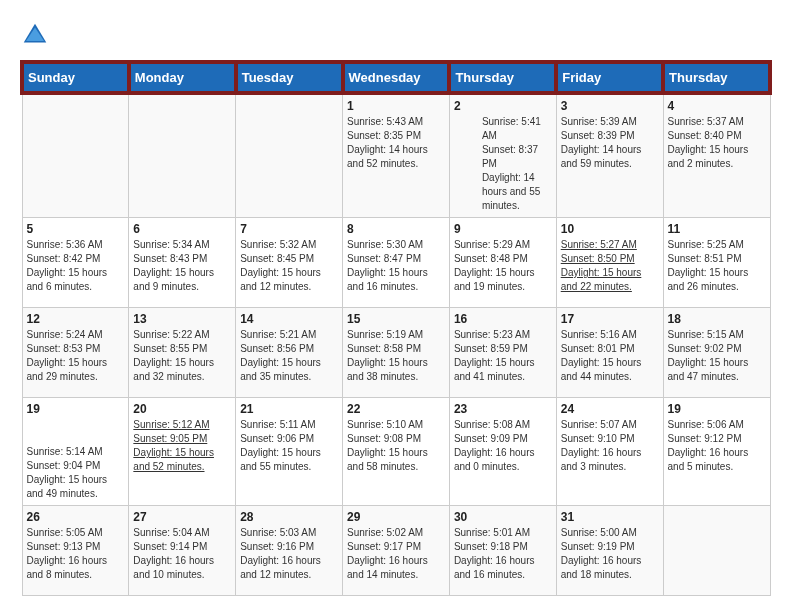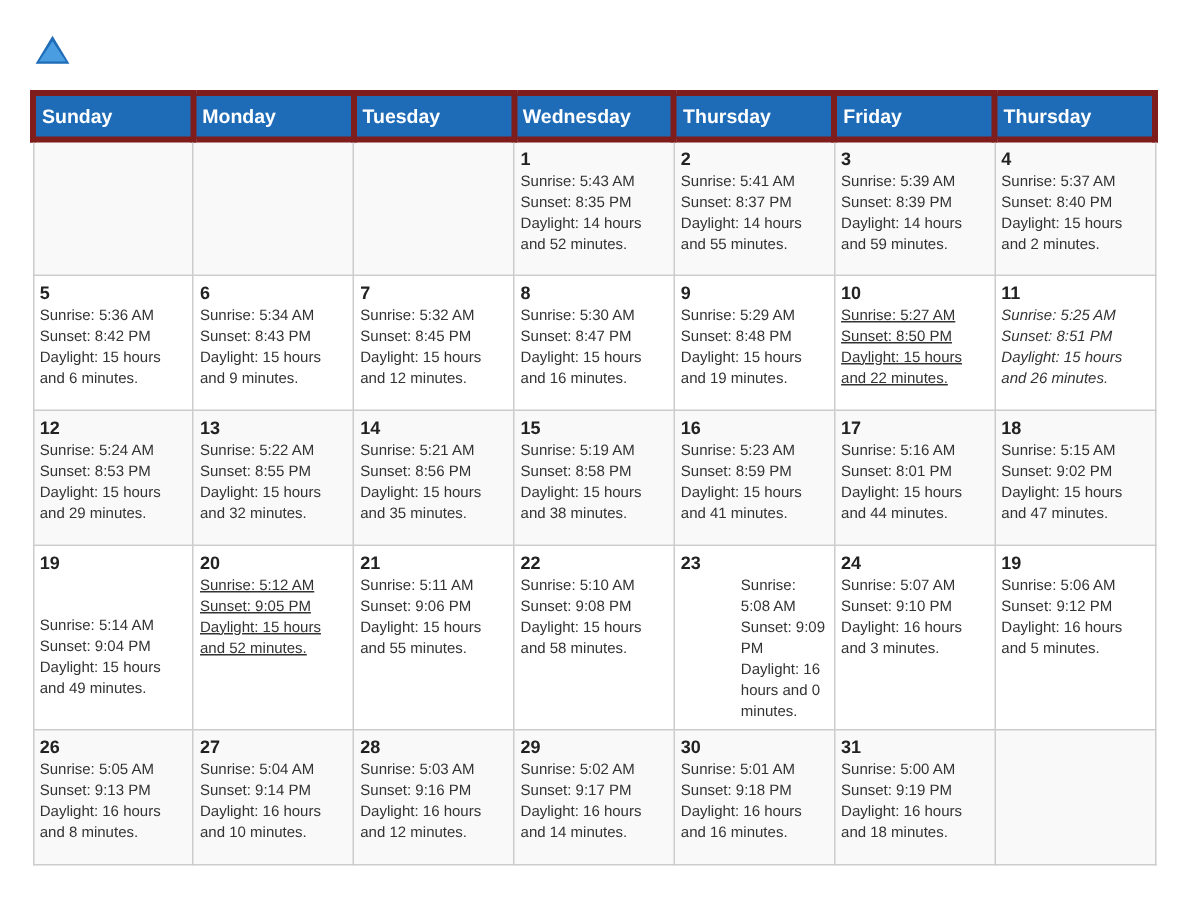--- a/index.html
+++ b/index.html
@@ -122,21 +122,21 @@
         <td class="empty"></td>
         <td class="empty"></td>
         <td>
           <div class="day-number">1</div>
           <div class="day-info" style="white-space: pre-line;">Sunrise: 5:43 AM
 Sunset: 8:35 PM
 Daylight: 14 hours and 52 minutes.</div>
         </td>
         <td>
           <div class="day-number">2</div>
-          <div class="day-info" style="white-space: pre-line;">Sunrise: 5:41 AM
+          <div class="day-info" style="white-space: pre-line; margin-left: 28px;">Sunrise: 5:41 AM
 Sunset: 8:37 PM
 Daylight: 14 hours and 55 minutes.</div>
         </td>
         <td>
           <div class="day-number">3</div>
           <div class="day-info" style="white-space: pre-line;">Sunrise: 5:39 AM
 Sunset: 8:39 PM
 Daylight: 14 hours and 59 minutes.</div>
         </td>
         <td>
@@ -178,21 +178,21 @@
 Daylight: 15 hours and 19 minutes.</div>
         </td>
         <td>
           <div class="day-number">10</div>
           <div class="day-info" style="white-space: pre-line; text-decoration: underline;">Sunrise: 5:27 AM
 Sunset: 8:50 PM
 Daylight: 15 hours and 22 minutes.</div>
         </td>
         <td>
           <div class="day-number">11</div>
-          <div class="day-info" style="white-space: pre-line; font-style: italic;">Sunrise: 5:25 AM
+          <div class="day-info" style="white-space: pre-line;">Sunrise: 5:25 AM
 Sunset: 8:51 PM
 Daylight: 15 hours and 26 minutes.</div>
         </td>
       </tr>
       <tr>
         <td>
           <div class="day-number">12</div>
           <div class="day-info" style="white-space: pre-line;">Sunrise: 5:24 AM
 Sunset: 8:53 PM
 Daylight: 15 hours and 29 minutes.</div>
@@ -254,21 +254,21 @@
 Daylight: 15 hours and 55 minutes.</div>
         </td>
         <td>
           <div class="day-number">22</div>
           <div class="day-info" style="white-space: pre-line;">Sunrise: 5:10 AM
 Sunset: 9:08 PM
 Daylight: 15 hours and 58 minutes.</div>
         </td>
         <td>
           <div class="day-number">23</div>
-          <div class="day-info" style="white-space: pre-line; margin-left: 40px;">Sunrise: 5:08 AM
+          <div class="day-info" style="white-space: pre-line;">Sunrise: 5:08 AM
 Sunset: 9:09 PM
 Daylight: 16 hours and 0 minutes.</div>
         </td>
         <td>
           <div class="day-number">24</div>
           <div class="day-info" style="white-space: pre-line;">Sunrise: 5:07 AM
 Sunset: 9:10 PM
 Daylight: 16 hours and 3 minutes.</div>
         </td>
         <td>

